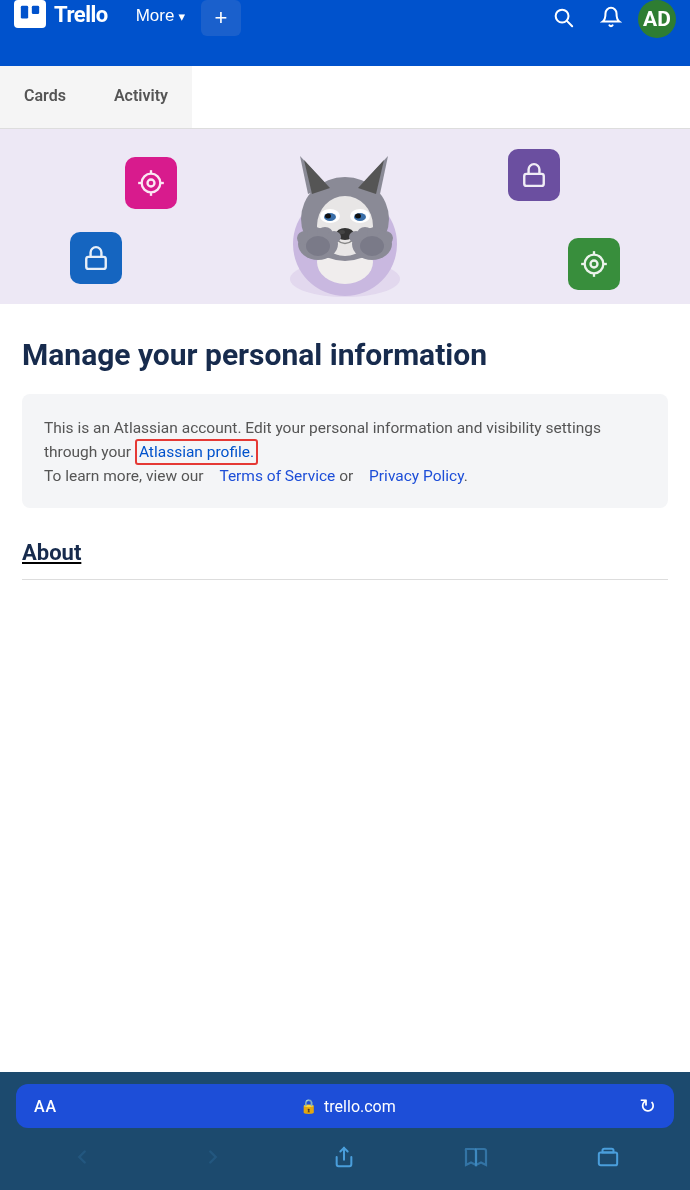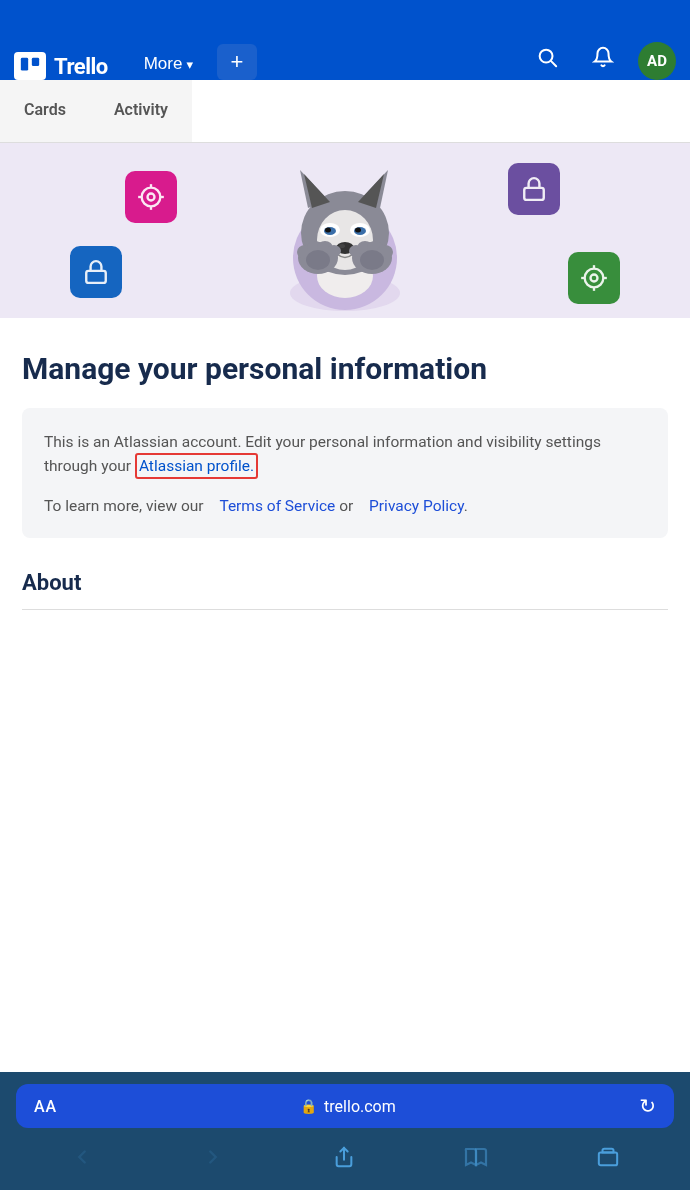--- a/index.html
+++ b/index.html
@@ -10,24 +10,24 @@
       background: #fff;
       width: 690px;
       min-height: 1190px;
       overflow-x: hidden;
     }
 
     
     .top-nav {
       background: #0052CC;
       display: flex;
-      align-items: flex-end;
+      align-items: flex-start;
       padding: 0 14px;
-      height: 80px;
-      gap: 14px;
+      height: 66px;
+      gap: 6px;
     }
 
     .trello-logo {
       display: flex;
       align-items: center;
       gap: 8px;
       color: #fff;
       font-size: 22px;
       font-weight: 700;
       letter-spacing: -0.5px;
@@ -97,21 +97,21 @@
       align-items: center;
       justify-content: center;
     }
 
     .avatar {
       width: 38px;
       height: 38px;
       border-radius: 50%;
       background: #2E7D32;
       color: #fff;
-      font-size: 15px;
+      font-size: 21px;
       font-weight: 700;
       display: flex;
       align-items: center;
       justify-content: center;
       cursor: pointer;
       flex-shrink: 0;
     }
 
     
     .tabs-bar {
@@ -197,21 +197,20 @@
       margin: 0 22px;
       background: #F4F5F7;
       border-radius: 8px;
       padding: 22px 22px 20px;
     }
 
     .info-text {
       font-size: 15.5px;
       color: #555;
       line-height: 1.55;
-      margin-bottom: 16px;
     }
 
     .atlassian-link {
       color: #0052CC;
       text-decoration: none;
       border: 2px solid #e53935;
       border-radius: 3px;
       padding: 2px 2px;
     }
 
@@ -223,20 +222,21 @@
 
     .tos-link {
       color: #1d4ed8;
       text-decoration: none;
       margin-left: 12px;
     }
 
     
     .about-section {
       padding: 32px 22px 16px;
+      text-decoration: underline;
     }
 
     .about-heading {
       font-size: 22px;
       font-weight: 700;
       color: #172B4D;
       margin-bottom: 14px;
     }
 
     .about-divider {

